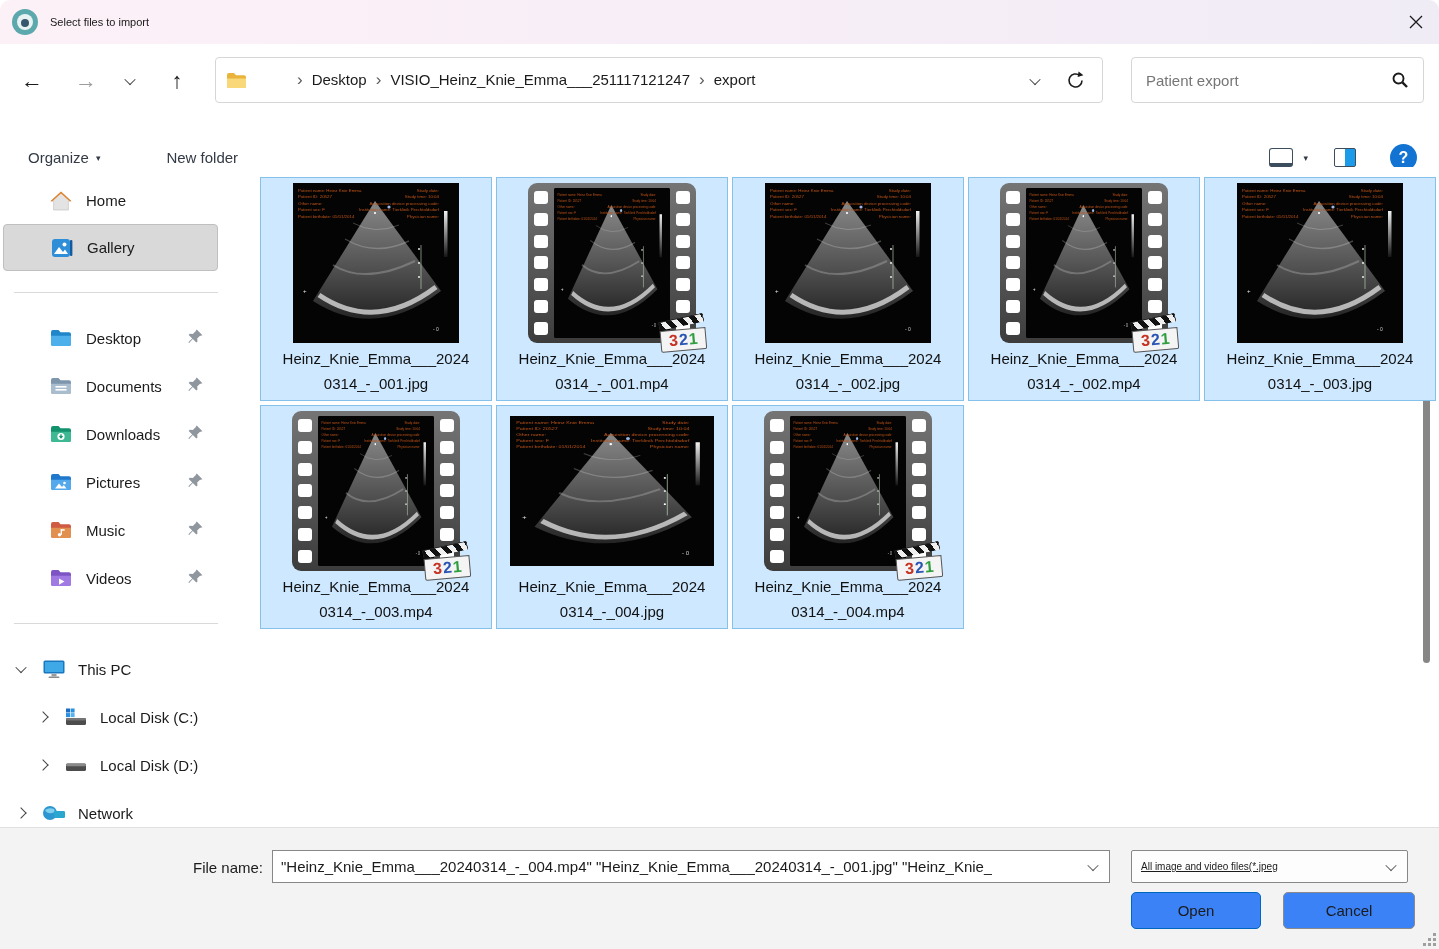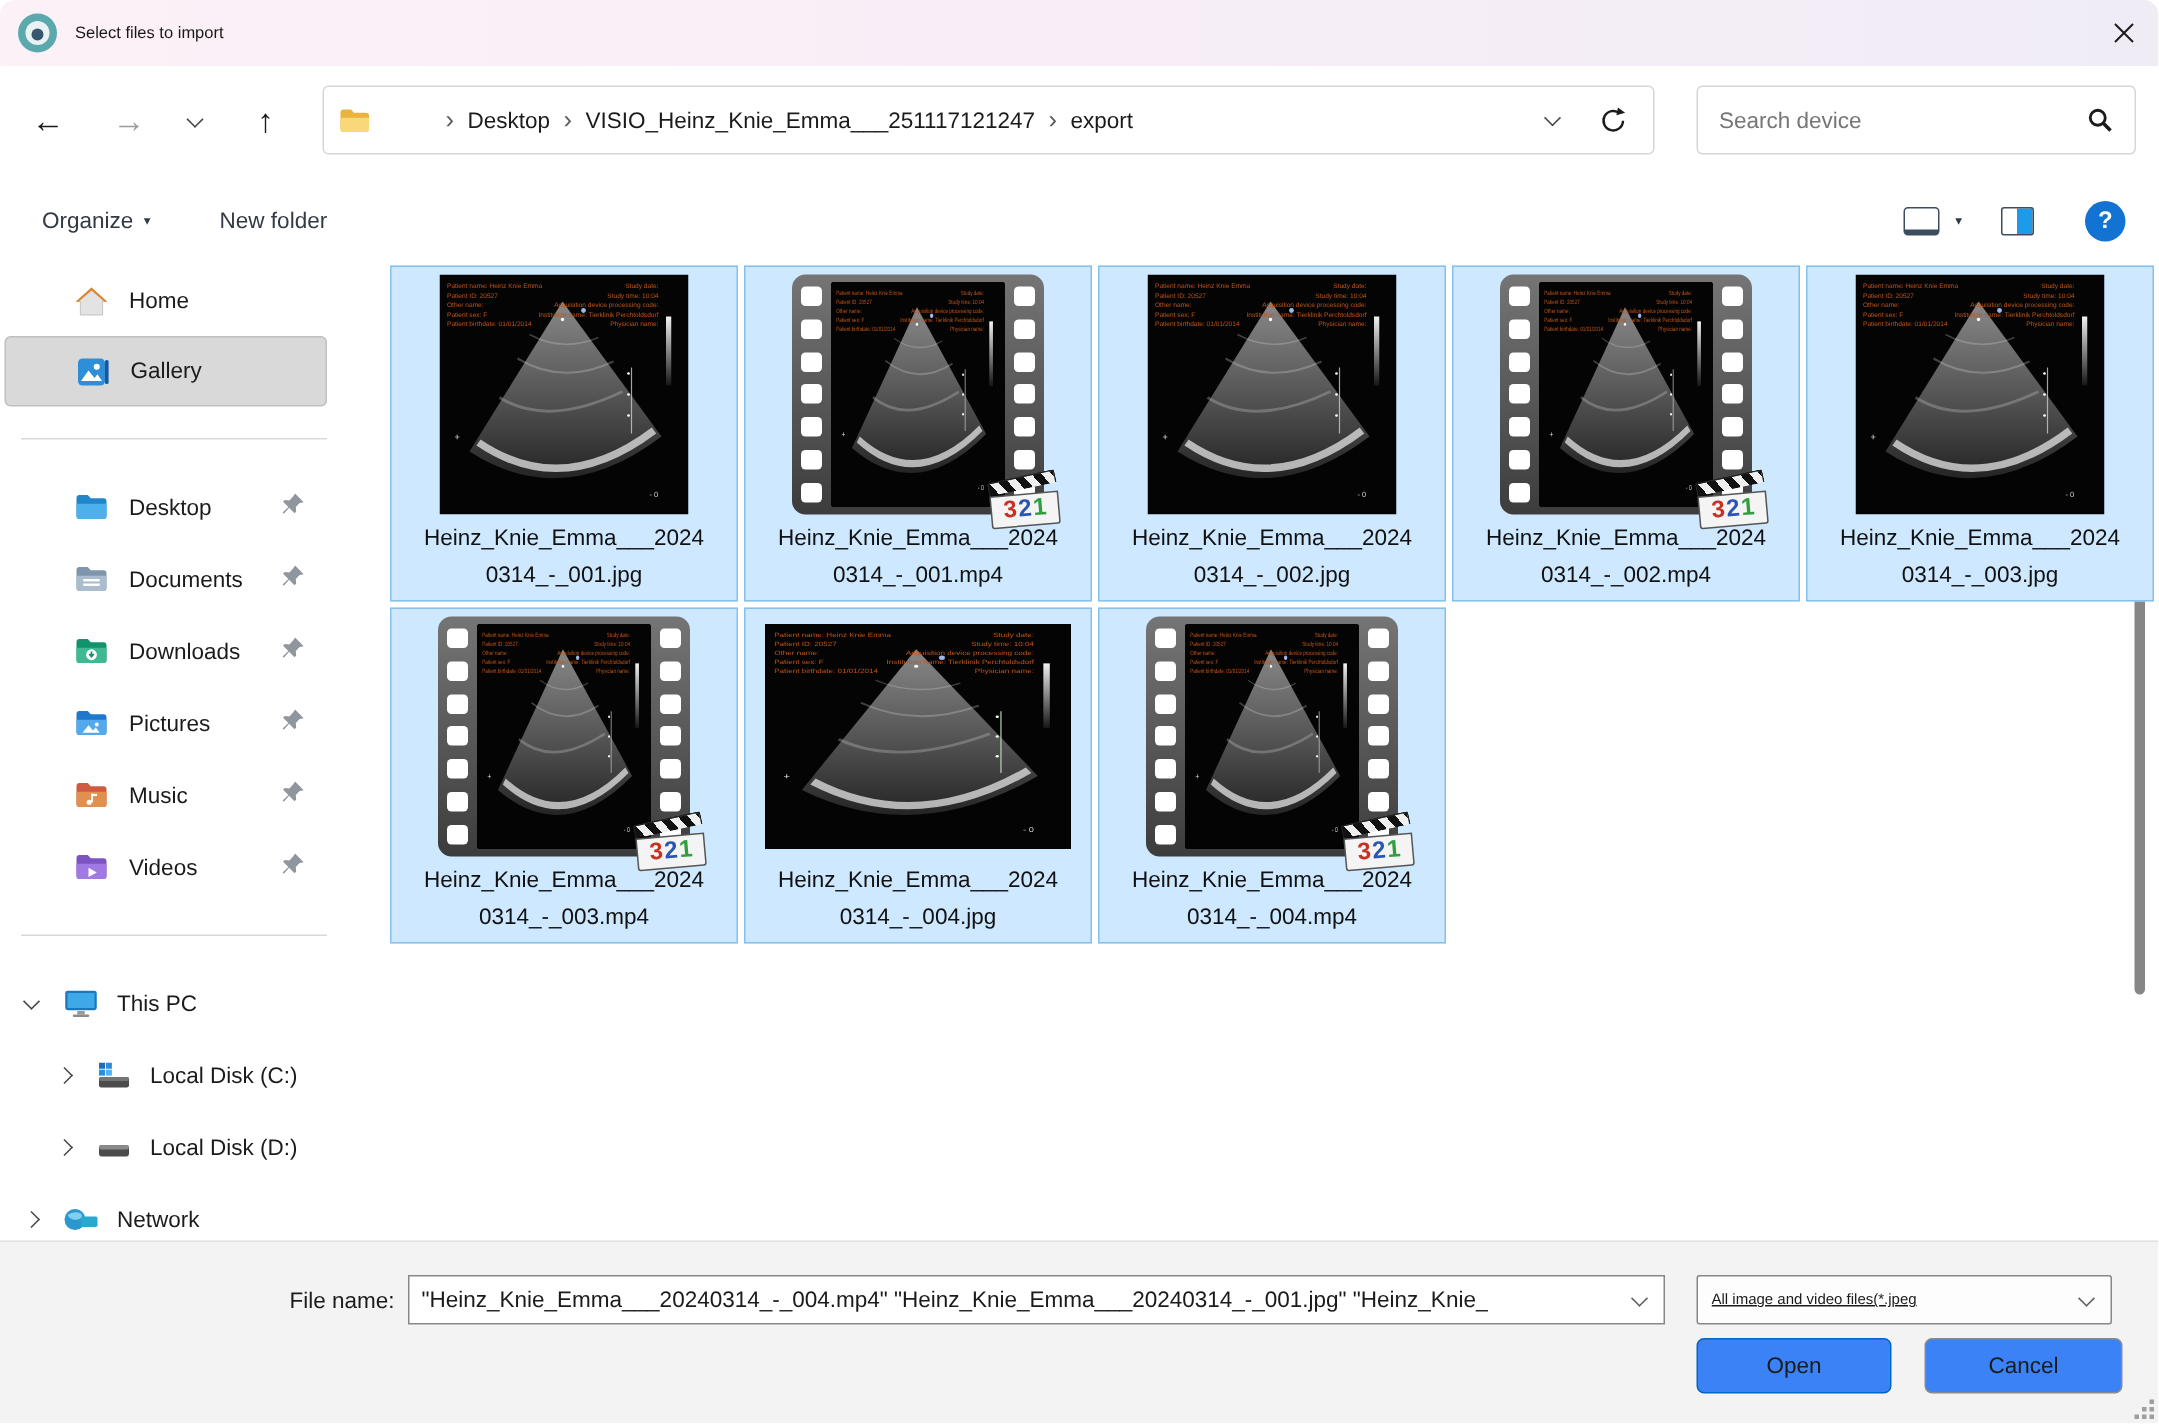--- a/index.html
+++ b/index.html
@@ -39,25 +39,25 @@
     display:flex; align-items:center; padding:0 10px;gap:41px; }
   .crumb-sep { color:#5a5a5a; font-size:17px; margin:0 9px; }
   .crumb { font-size:15px; white-space:nowrap; cursor:pointer; }
   .addr-right { margin-left:auto; display:flex; align-items:center; gap:26px; padding-right:6px; }
   .searchbox { position:absolute; left:1131px; top:13px; width:293px; height:46px;
     border:1px solid #d6d6d6; border-radius:4px; background:#fff;
     display:flex; align-items:center; padding:0 14px; }
   .searchbox .ph { color:#767676; font-size:15px; flex:1; }
 
   
-  .cmdrow { position:absolute; left:0; top:124px; right:0; height:48px; background:#fff;
+  .cmdrow { position:absolute; left:0; top:134px; right:0; height:48px; background:#fff;
     border-bottom:1px solid #eeeeee; display:flex; align-items:center; }
   .cmd-btn { font-size:15px; color:#333a45; display:flex; align-items:center; gap:7px; cursor:pointer; }
   .cmd-organize { margin-left:28px; }
-  .cmd-newfolder { margin-left:46px; }
+  .cmd-newfolder { margin-left:66px; }
   .caret { font-family:"DejaVu Sans",sans-serif; font-size:9px; color:#333a45; }
   .cmd-right { margin-left:auto; display:flex; align-items:center; gap:0; padding-right:22px; }
   .views-icon { width:24px; height:19px; border:1.6px solid #3c4d5e; border-radius:3px;
     border-bottom-width:4px; background:#fff; }
   .views-caret { margin:0 26px 0 10px; }
   .preview-icon { width:22px; height:19px; border:1.6px solid #3c4d5e; border-radius:2px;
     background:linear-gradient(90deg,#ffffff 0 50%,#1b9be9 50% 100%); margin-right:34px; }
   .help-icon { width:27px; height:27px; border-radius:50%; background:#1273d2; color:#fff;
     font-size:16px; font-weight:bold; display:flex; align-items:center; justify-content:center; }
 
@@ -166,21 +166,21 @@
       <div class="addr-right">
         <span><span class="chev down"></span></span>
         <svg width="21" height="21" viewBox="0 0 21 21">
           <path d="M17,10.5 A6.5,6.5 0 1 1 14.8,5.6" fill="none" stroke="#1b1b1b" stroke-width="1.6"></path>
           <path d="M13.6,1.6 L18.4,5.2 L12.6,6.9 Z" fill="#1b1b1b"></path>
         </svg>
       </div>
     </div>
 
     <div class="searchbox">
-      <span class="ph">Search device</span>
+      <span class="ph">Patient export</span>
       <svg width="18" height="18" viewBox="0 0 18 18">
         <circle cx="7.5" cy="7.5" r="5" fill="none" stroke="#1b1b1b" stroke-width="1.9"></circle>
         <path d="M11.4 11.4 L16 16" stroke="#1b1b1b" stroke-width="2.4"></path>
       </svg>
     </div>
   </div>
 
   <div class="cmdrow">
     <div class="cmd-btn cmd-organize">
       <span>Organize</span>

